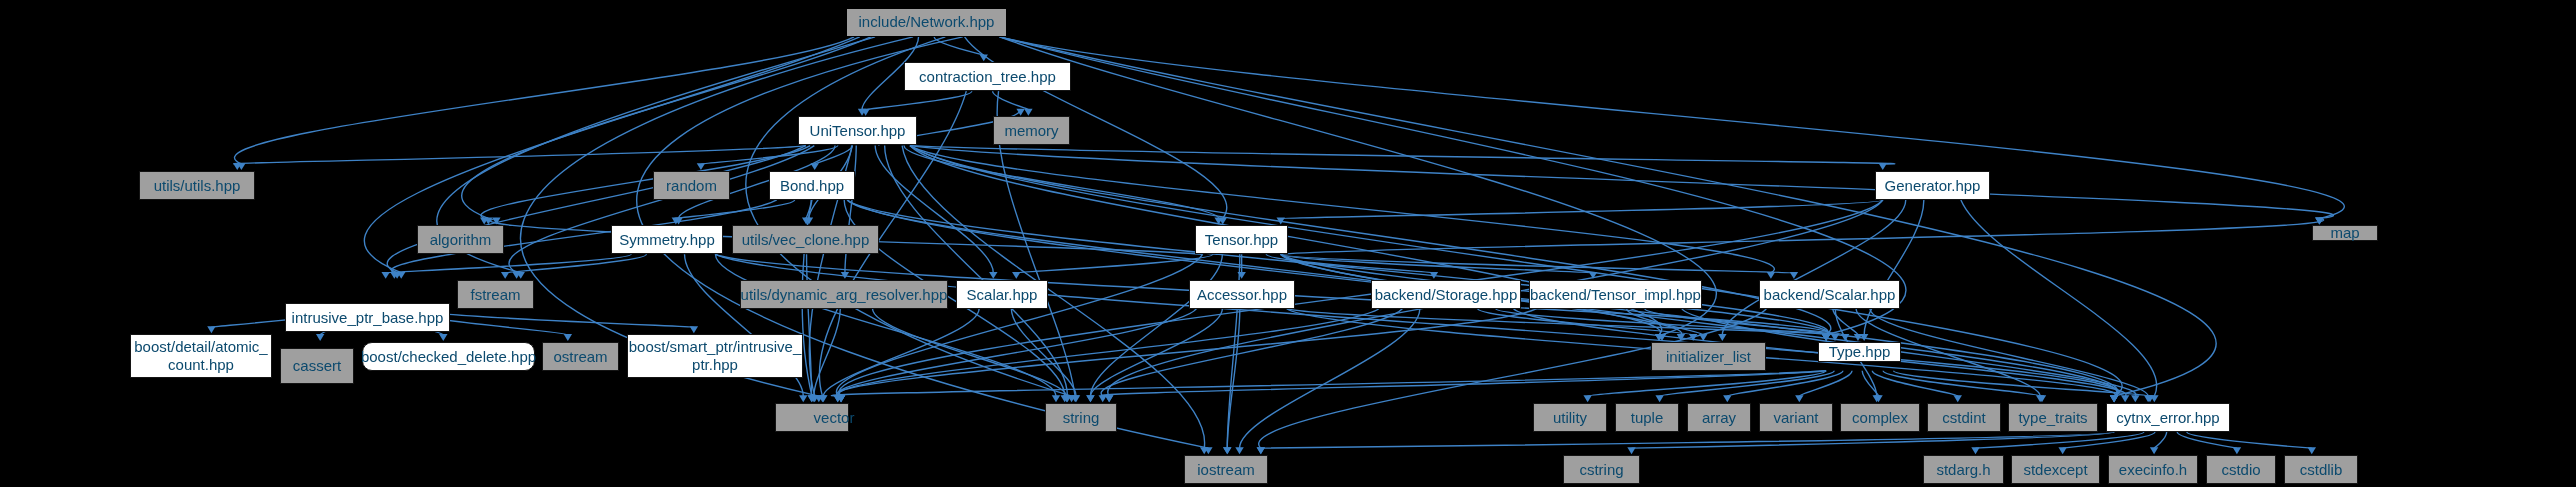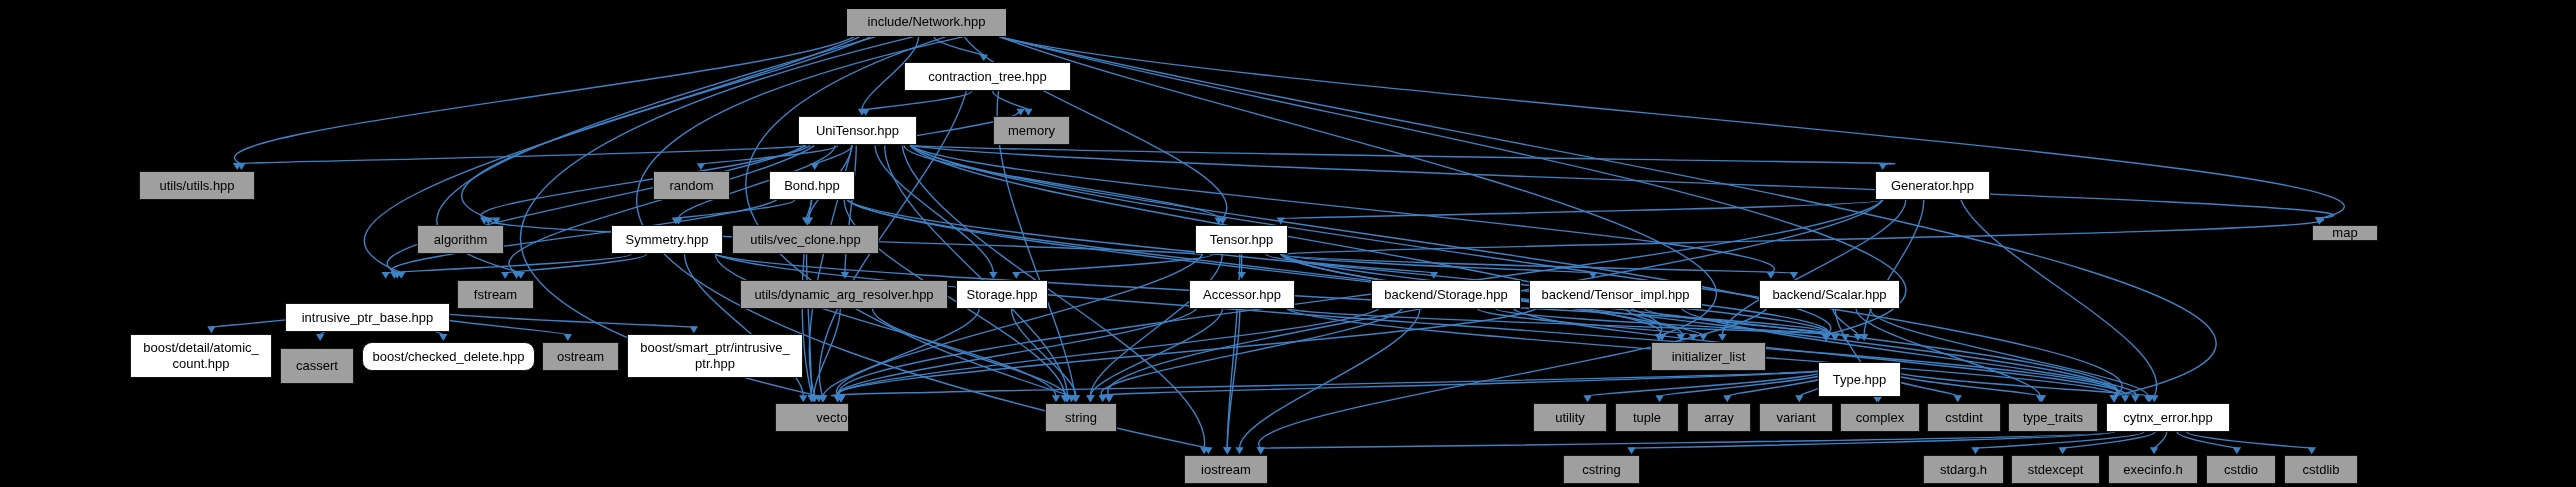--- a/index.html
+++ b/index.html
@@ -10,22 +10,22 @@
     font-family:"Liberation Sans", sans-serif;
     overflow:hidden;
   }
   svg.edges{position:absolute;left:0;top:0;}
   .edge{fill:none;stroke:#3e82c6;stroke-width:1.8px;}
   .arrow{fill:#3e82c6;stroke:none;}
   .node{
     position:absolute;
     display:flex;align-items:center;justify-content:center;
     text-align:center;
-    font-size:13px;line-height:1.2;
-    color:#000000;
+    font-size:15px;line-height:1.2;
+    color:#0c4a6e;
     white-space:pre-line;
     box-sizing:border-box;
     border:0.8px solid #141414;
     z-index:2;
   }
   .node.project{background:#ffffff;cursor:pointer;}
   .node.external{background:#9f9f9f;}
   .node.root{background:#9f9f9f;border:0.8px solid #000;}
 </style>
 </head>
@@ -282,34 +282,34 @@
       <div class="node project" style="left: 769px; top: 171px; width: 86px; height: 29px;"><span>Bond.hpp</span></div>
       <div class="node project" style="left: 1875px; top: 171px; width: 115px; height: 29px;"><span>Generator.hpp</span></div>
       <div class="node external" style="left: 417px; top: 225px; width: 87px; height: 29px;"><span>algorithm</span></div>
       <div class="node project" style="left: 611px; top: 225px; width: 112px; height: 29px;"><span>Symmetry.hpp</span></div>
       <div class="node external" style="left: 732px; top: 225px; width: 147px; height: 29px;"><span>utils/vec_clone.hpp</span></div>
       <div class="node project" style="left: 1195px; top: 225px; width: 93px; height: 29px;"><span>Tensor.hpp</span></div>
       <div class="node external" style="left: 2312px; top: 225px; width: 66px; height: 16px;"><span>map</span></div>
       <div class="node project" style="left: 285px; top: 280px; width: 165px; height: 29px; margin-top: 23px;"><span>intrusive_ptr_base.hpp</span></div>
       <div class="node external" style="left: 457px; top: 280px; width: 77px; height: 29px;"><span>fstream</span></div>
       <div class="node external" style="left: 740px; top: 280px; width: 208px; height: 29px;"><span>utils/dynamic_arg_resolver.hpp</span></div>
-      <div class="node project" style="left: 956px; top: 280px; width: 92px; height: 29px;"><span>Storage.hpp</span></div>
+      <div class="node project" style="left: 956px; top: 280px; width: 92px; height: 29px;"><span>Scalar.hpp</span></div>
       <div class="node project" style="left: 1189px; top: 280px; width: 106px; height: 29px;"><span>Accessor.hpp</span></div>
       <div class="node project" style="left: 1371px; top: 280px; width: 150px; height: 29px;"><span>backend/Storage.hpp</span></div>
       <div class="node project" style="left: 1529px; top: 280px; width: 173px; height: 29px;"><span>backend/Tensor_impl.hpp</span></div>
       <div class="node project" style="left: 1759px; top: 280px; width: 141px; height: 29px;"><span>backend/Scalar.hpp</span></div>
       <div class="node project" style="left: 130px; top: 334px; width: 142px; height: 44px;"><span>boost/detail/atomic_
 count.hpp</span></div>
       <div class="node external" style="left: 280px; top: 348px; width: 74px; height: 36px;"><span>cassert</span></div>
       <div class="node project" style="left: 362px; top: 342px; width: 173px; height: 29px; border-radius: 10px;"><span>boost/checked_delete.hpp</span></div>
       <div class="node external" style="left: 542px; top: 342px; width: 77px; height: 29px;"><span>ostream</span></div>
       <div class="node project" style="left: 627px; top: 334px; width: 176px; height: 44px;"><span>boost/smart_ptr/intrusive_
 ptr.hpp</span></div>
       <div class="node external" style="left: 1651px; top: 342px; width: 115px; height: 29px;"><span>initializer_list</span></div>
-      <div class="node project" style="left: 1818px; top: 362px; width: 83px; height: 35px;"><span>Type.hpp</span></div>
+      <div class="node project" style="left: 1818px; top: 342px; width: 83px; height: 20px;"><span>Type.hpp</span></div>
       <div class="node external" style="left: 775px; top: 403px; width: 74px; height: 29px; padding-left: 44px;"><span>vector</span></div>
       <div class="node external" style="left: 1045px; top: 403px; width: 72px; height: 29px;"><span>string</span></div>
       <div class="node external" style="left: 1533px; top: 403px; width: 74px; height: 29px;"><span>utility</span></div>
       <div class="node external" style="left: 1615px; top: 403px; width: 64px; height: 29px;"><span>tuple</span></div>
       <div class="node external" style="left: 1687px; top: 403px; width: 64px; height: 29px;"><span>array</span></div>
       <div class="node external" style="left: 1759px; top: 403px; width: 74px; height: 29px;"><span>variant</span></div>
       <div class="node external" style="left: 1840px; top: 403px; width: 80px; height: 29px;"><span>complex</span></div>
       <div class="node external" style="left: 1927px; top: 403px; width: 74px; height: 29px;"><span>cstdint</span></div>
       <div class="node external" style="left: 2008px; top: 403px; width: 90px; height: 29px;"><span>type_traits</span></div>
       <div class="node project" style="left: 2106px; top: 403px; width: 124px; height: 29px;"><span>cytnx_error.hpp</span></div>

